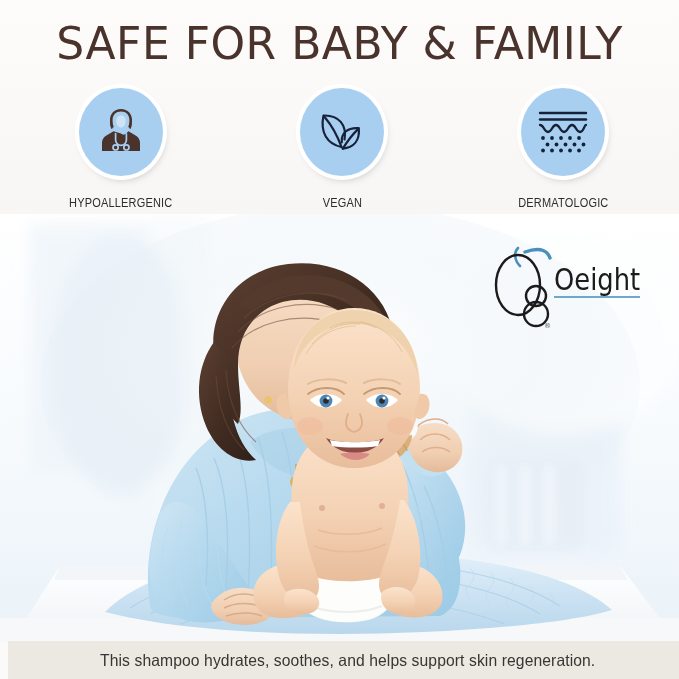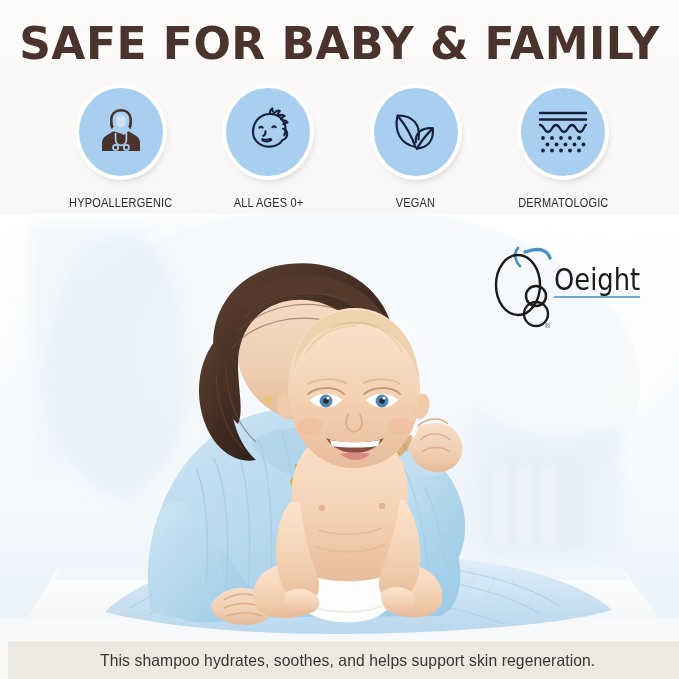--- a/index.html
+++ b/index.html
@@ -26,21 +26,21 @@
     height: 218px;
     background: linear-gradient(180deg,#fdfcfb 0%, #f7f6f4 100%);
   }
   .headline {
     position: absolute;
     left: 0; top: 18px;
     width: 679px;
     text-align: center;
     font-size: 44px;
     letter-spacing: 0.5px;
-    font-weight: 700;
+    font-weight: 400;
     color: #4a332c;
     white-space: nowrap;
     font-family: "DejaVu Sans", sans-serif;
   }
 
   
   .badges {
     position: absolute;
     left: 62px;
     top: 88px;
@@ -161,43 +161,20 @@
               </g>
               <circle cx="19.6" cy="43.4" r="2.6" fill="none" stroke="#a9cff0" stroke-width="1.7"></circle>
               <circle cx="30.4" cy="43.4" r="2.6" fill="none" stroke="#a9cff0" stroke-width="1.7"></circle>
               <path d="M20.3 16.8c0-3.1 2-5.2 4.7-5.2s4.7 2.1 4.7 5.2c0 3.6-2 6.8-4.7 6.8s-4.7-3.2-4.7-6.8z" fill="#cfe3f5"></path>
             </svg>
           </span>
         </div>
         <div class="badge-label">HYPOALLERGENIC</div>
       </div>
 
-      <div class="badge">
-        <div class="badge-circle">
-          <span>
-            <svg width="54" height="52" viewBox="0 0 54 52">
-              <g fill="none" stroke="#16213a" stroke-width="2.1" stroke-linecap="round" stroke-linejoin="round">
-                <path d="M12 28c0-10.5 7.6-18 17-18 9 0 15.5 6.2 15.5 15.2 0 2.3-.4 4.3-1.2 6"></path>
-                <path d="M12 28c0 8.4 7.2 14.6 16.2 14.6 6 0 10.8-2.4 13.4-6.6"></path>
-                <path d="M41.6 36c2.8-1 4.6-3.3 4.6-6 0-2.6-1.7-4.6-4.2-5.2"></path>
-                <path d="M29 10c-.3-2.4.6-4.6 2.3-5.6-.2 2 .4 3.6 1.7 4.6"></path>
-                <path d="M33.3 9.3c1.3-2 3.5-3 5.6-2.5-1.4 1.4-2 3-1.8 4.6"></path>
-                <path d="M37.6 11.8c2-1.3 4.4-1.2 6 .2-1.8.6-3.1 1.8-3.6 3.3"></path>
-                <path d="M41.4 16.4c2.2-.4 4.2.5 5.1 2.2-1.8-.1-3.3.5-4.2 1.6"></path>
-                <path d="M18.4 23.6c.9-1.1 2.4-1.1 3.3 0"></path>
-                <path d="M31.4 23.2c.9-1.1 2.4-1.1 3.3 0"></path>
-                <path d="M24.4 27.2c.3 2.4-.4 4-2.1 4.6"></path>
-                <path d="M21.4 36.2c2.6 1.8 6.4 1.7 8.9-.3"></path>
-                <path d="M21.5 35.2c2.5.8 5.6.7 8.1-.3"></path>
-              </g>
-            </svg>
-          </span>
-        </div>
-        <div class="badge-label">ALL AGES 0+</div>
-      </div>
 
       <div class="badge">
         <div class="badge-circle">
           <span>
             <svg width="54" height="48" viewBox="0 0 54 48">
               <g fill="none" stroke="#16213a" stroke-width="2.2" stroke-linecap="round" stroke-linejoin="round">
                 <path d="M26.5 41C12 38 5 26.5 8.5 9.5 24 9 32 19 29.5 33.5"></path>
                 <path d="M9.8 11.2C16 18.6 22 28.4 26.5 41"></path>
                 <path d="M27.8 42.6c10.5-1 17.2-7.6 16-20.4-11.4-.9-17.8 5-17 14.2"></path>
                 <path d="M42.6 23.6c-5 4.8-10.2 11.6-14.8 19"></path>

